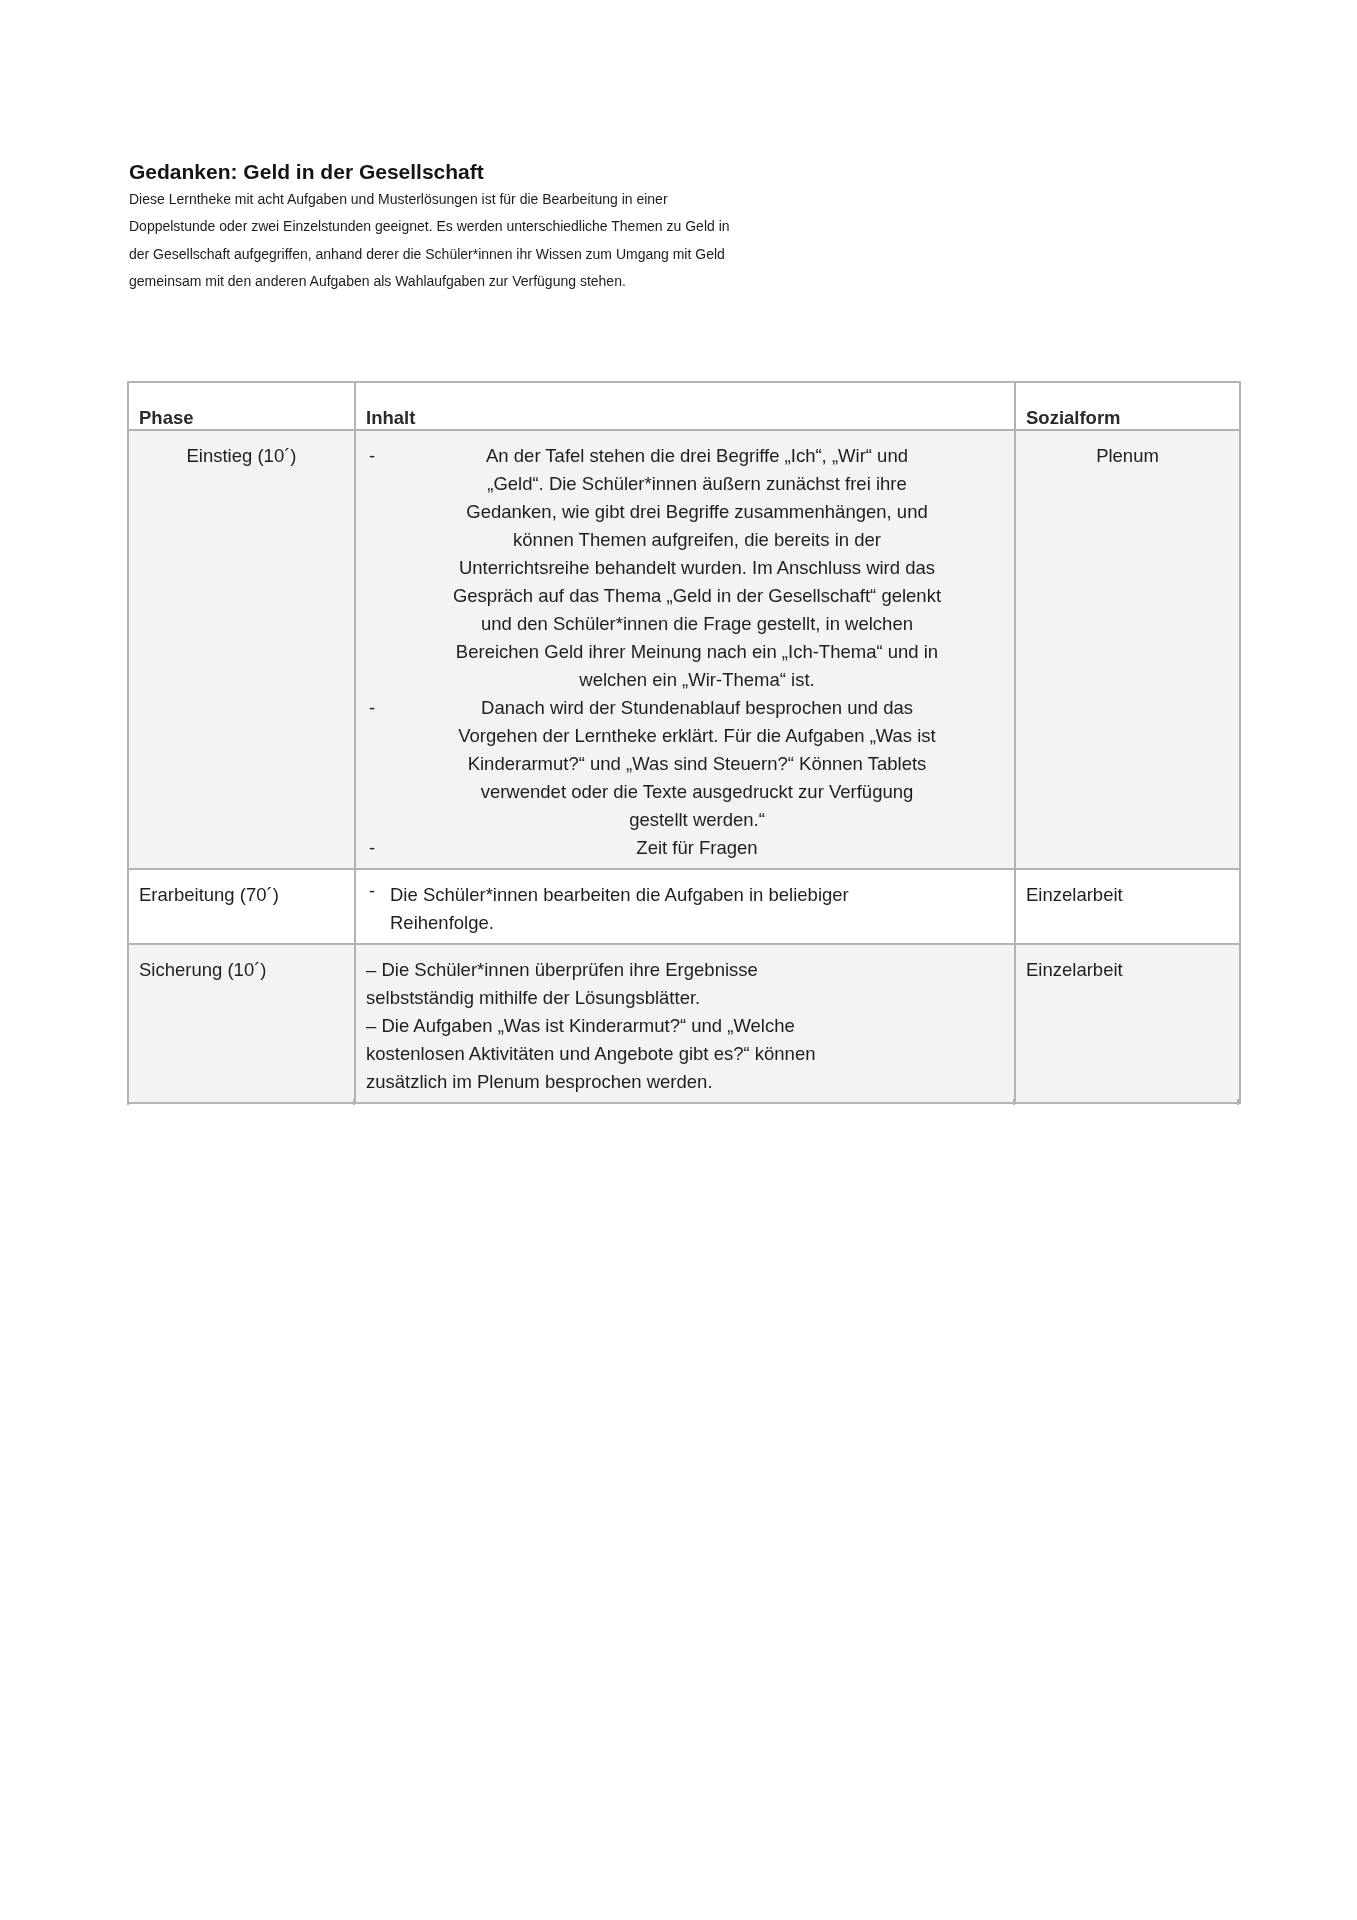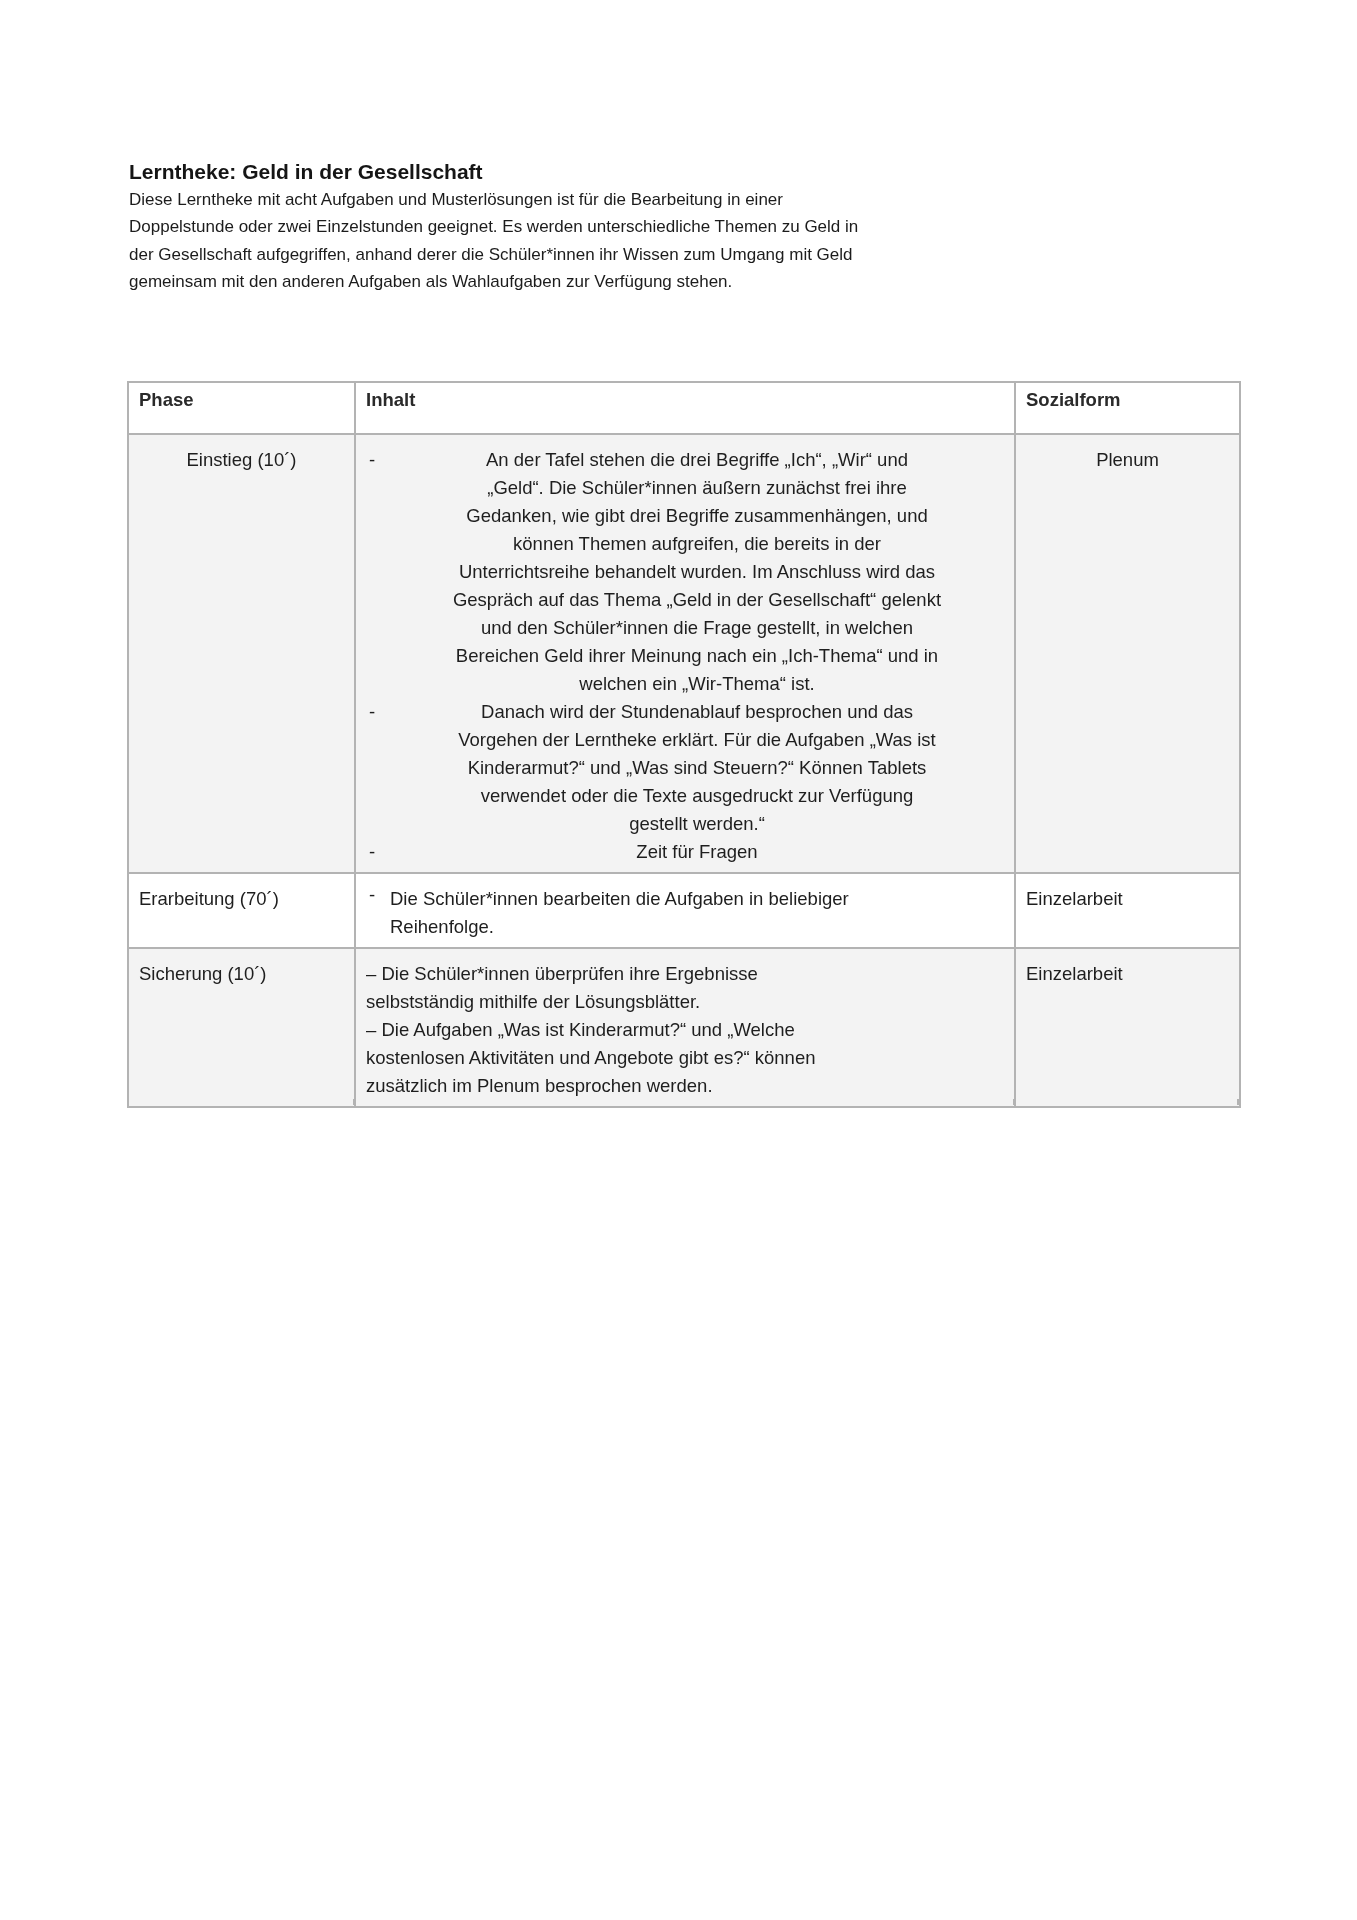--- a/index.html
+++ b/index.html
@@ -29,21 +29,21 @@
       width: 1120px;
     }
     .intro-title {
       font-weight: bold;
       font-size: 21px;
       line-height: 27.5px;
       white-space: nowrap;
       color: #151515;
     }
     .intro-line {
-      font-size: 17px;
+      font-size: 14px;
       line-height: 27.5px;
       white-space: nowrap;
       color: #1c1c1c;
     }
 
     .plan-table {
       position: absolute;
       left: 127px;
       top: 381px;
       width: 1112px;
@@ -56,22 +56,22 @@
     .plan-table col.c-content { width: 660px; }
     .plan-table col.c-form { width: 225px; }
 
     .plan-table th, .plan-table td {
       border: 2px solid #b3b3b3;
       vertical-align: top;
       text-align: left;
       padding: 0 10px;
     }
     .plan-table th {
-      height: 52px;
-      padding-top: 6px;
+      height: 36px;
+      padding-top: 24px;
       padding-bottom: 0;
       font-weight: bold;
       background: #ffffff;
       color: #2a2a2a;
       box-sizing: border-box;
     }
     .plan-table td {
       padding-top: 11px;
       padding-bottom: 6px;
     }
@@ -112,21 +112,21 @@
       width: 2px;
       background: #b3b3b3;
     }
   </style>
 </head>
 <body>
 
 <div class="page">
 
   <div class="intro">
-    <div class="intro-title">Lerntheke: Geld in der Gesellschaft</div>
+    <div class="intro-title">Gedanken: Geld in der Gesellschaft</div>
     <div class="intro-line">Diese Lerntheke mit acht Aufgaben und Musterlösungen ist für die Bearbeitung in einer</div>
     <div class="intro-line">Doppelstunde oder zwei Einzelstunden geeignet. Es werden unterschiedliche Themen zu Geld in</div>
     <div class="intro-line">der Gesellschaft aufgegriffen, anhand derer die Schüler*innen ihr Wissen zum Umgang mit Geld</div>
     <div class="intro-line">gemeinsam mit den anderen Aufgaben als Wahlaufgaben zur Verfügung stehen.</div>
   </div>
 
   <table class="plan-table">
     <colgroup>
       <col class="c-phase">
       <col class="c-content">

